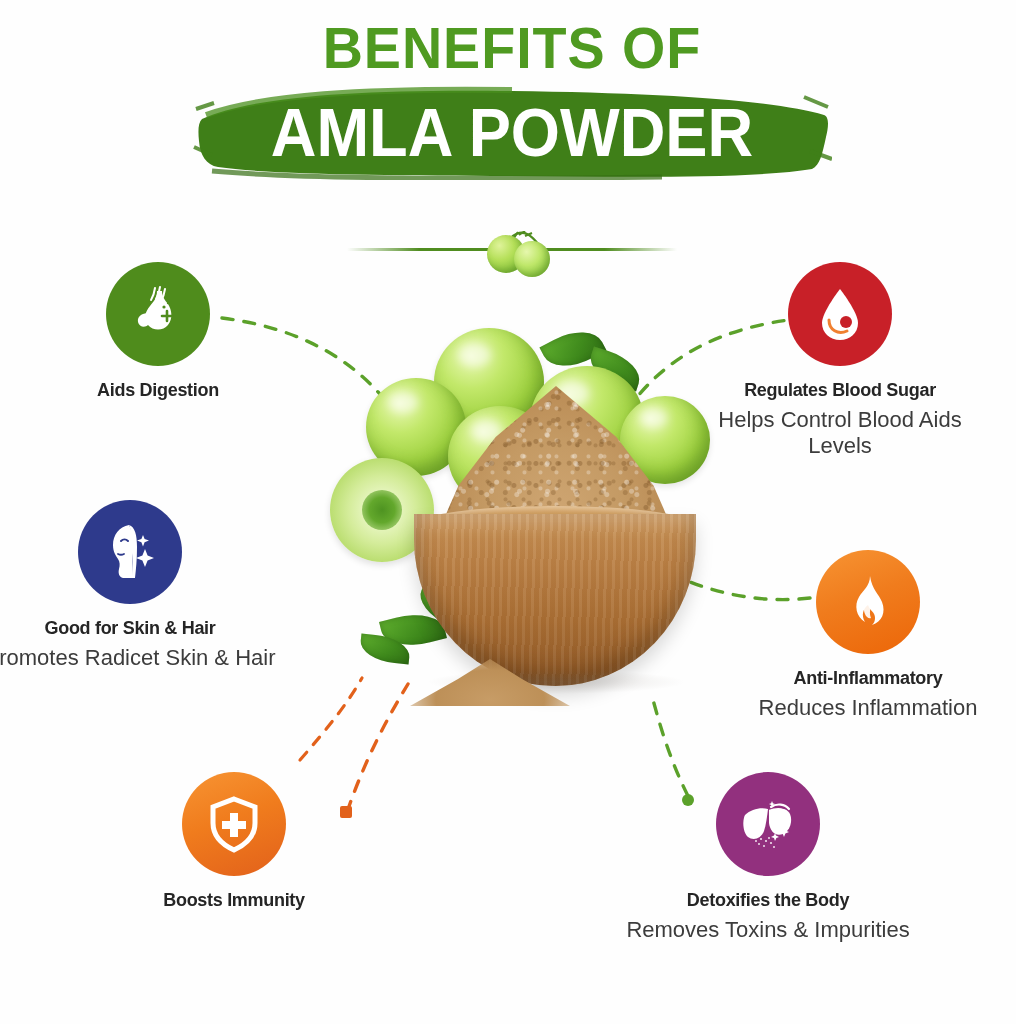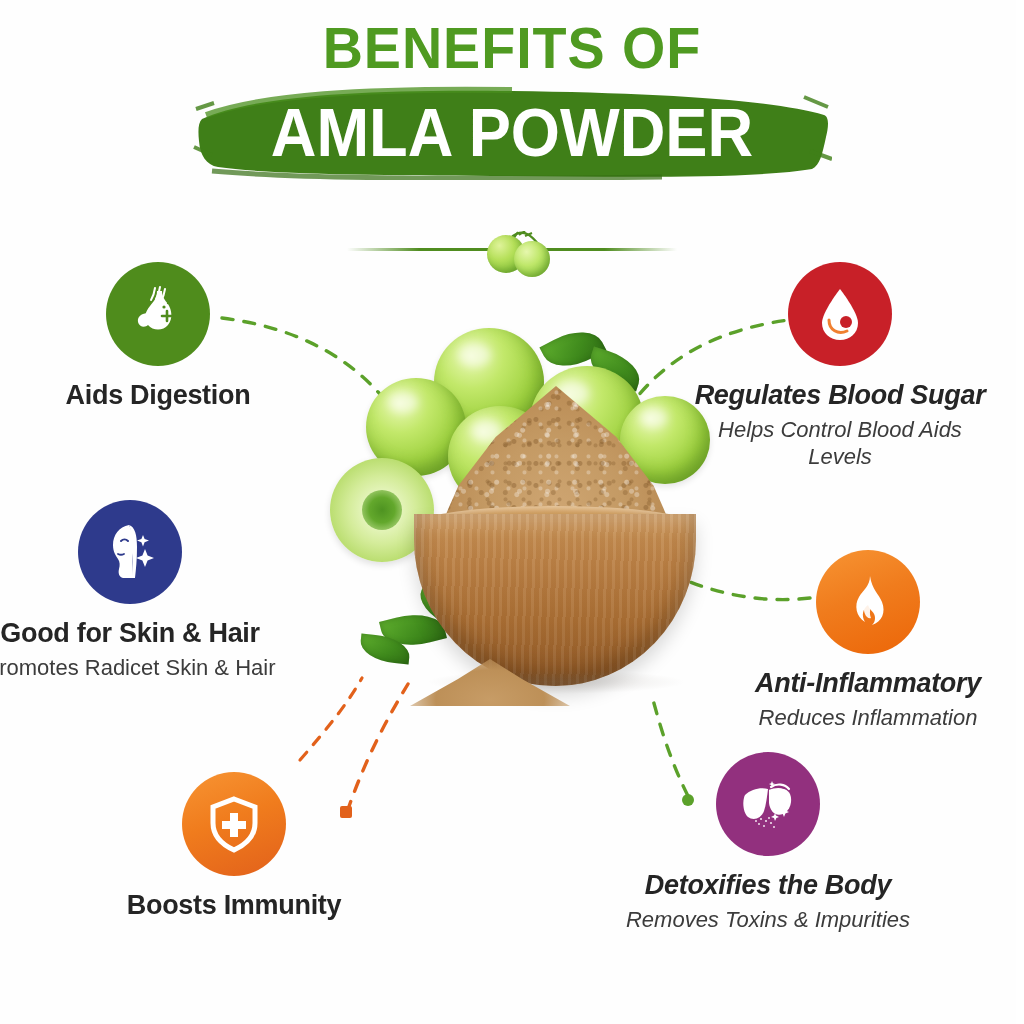--- a/index.html
+++ b/index.html
@@ -159,45 +159,45 @@
     border-radius:50%;
     background:radial-gradient(ellipse, rgba(120,110,100,.22) 0%, rgba(255,255,255,0) 70%);
   }
 
   
   #connectors { position:absolute; left:0; top:0; width:1024px; height:1024px; pointer-events:none; }
 
   
   .node { position:absolute; width:300px; }
   .node.left  { text-align:center; }
-  .node.right { text-align:center;font-style:italic; }
+  .node.right { text-align:center; }
 
   .icon-circle {
     width:104px; height:104px; border-radius:50%;
     display:flex; align-items:center; justify-content:center;
     margin:0 auto;
   }
   .node-title {
     margin-top:14px;
-    font-size:27px; font-weight:bold; color:#252525;
+    font-size:18px; font-weight:bold; color:#252525;
     line-height:1.14; letter-spacing:-.3px;
   }
   .node-sub {
     margin-top:6px;
     font-size:22px; color:#3c3c3c; line-height:1.22;
     font-weight:normal;
   }
 
   
   #node-digestion   { left:8px;   top:262px; }
   #node-skinhair    { left:-20px; top:500px; }
   #node-immunity    { left:84px;  top:772px; }
   #node-bloodsugar  { left:690px; top:262px; }
   #node-inflam      { left:718px; top:550px; }
-  #node-detox       { left:618px; top:752px; }
+  #node-detox       { left:618px; top:772px; }
 </style>
 </head>
 <body>
 
 <div id="stage">
 
   <div id="title-block">
     <div id="title-line1">BENEFITS OF</div>
     <div id="brush-wrap">
       <svg id="brush-svg" width="640" height="95" viewBox="0 0 640 95">

